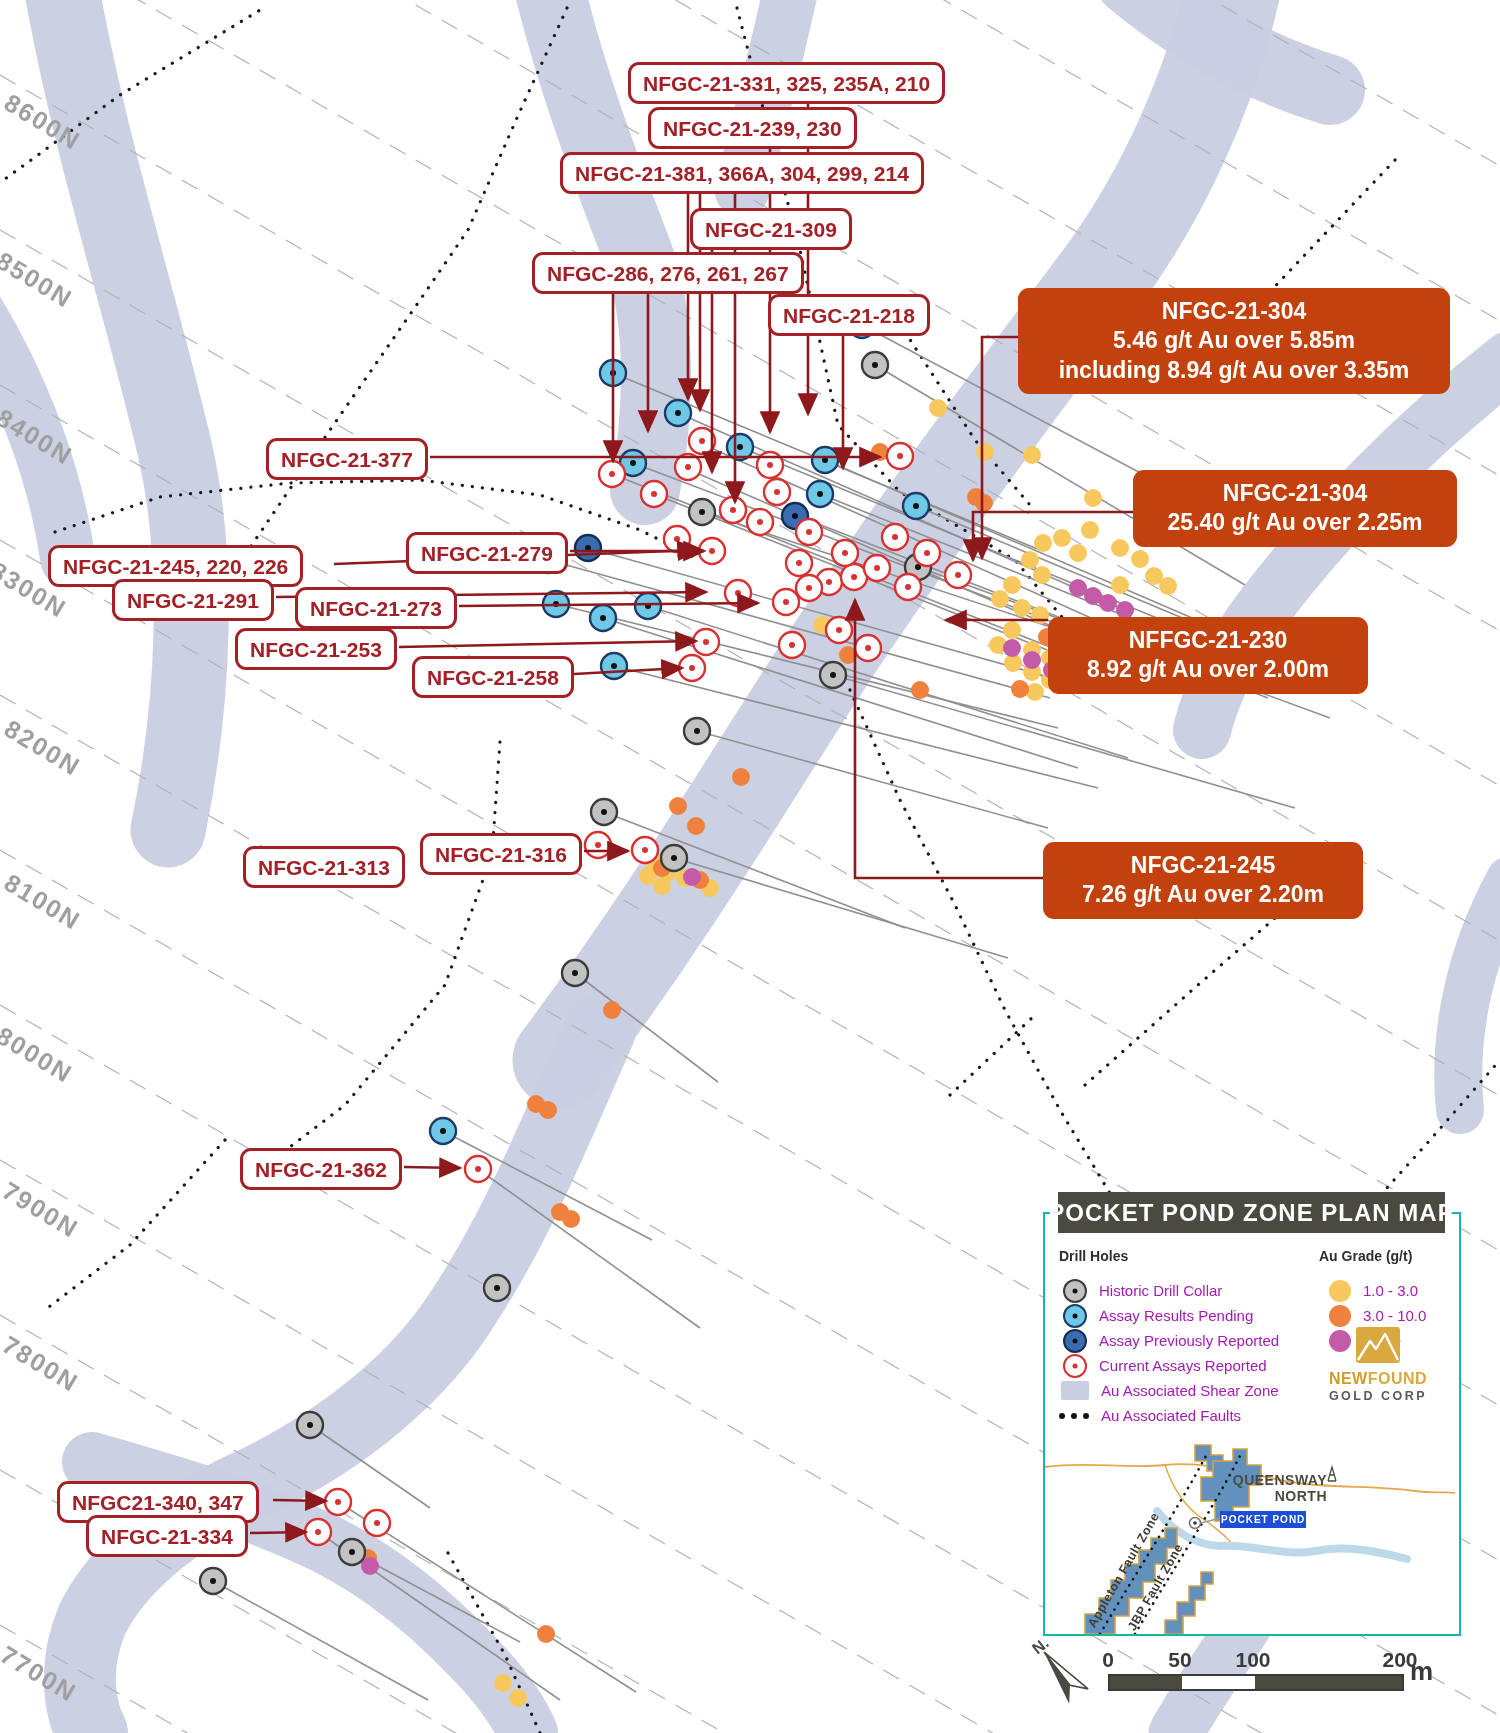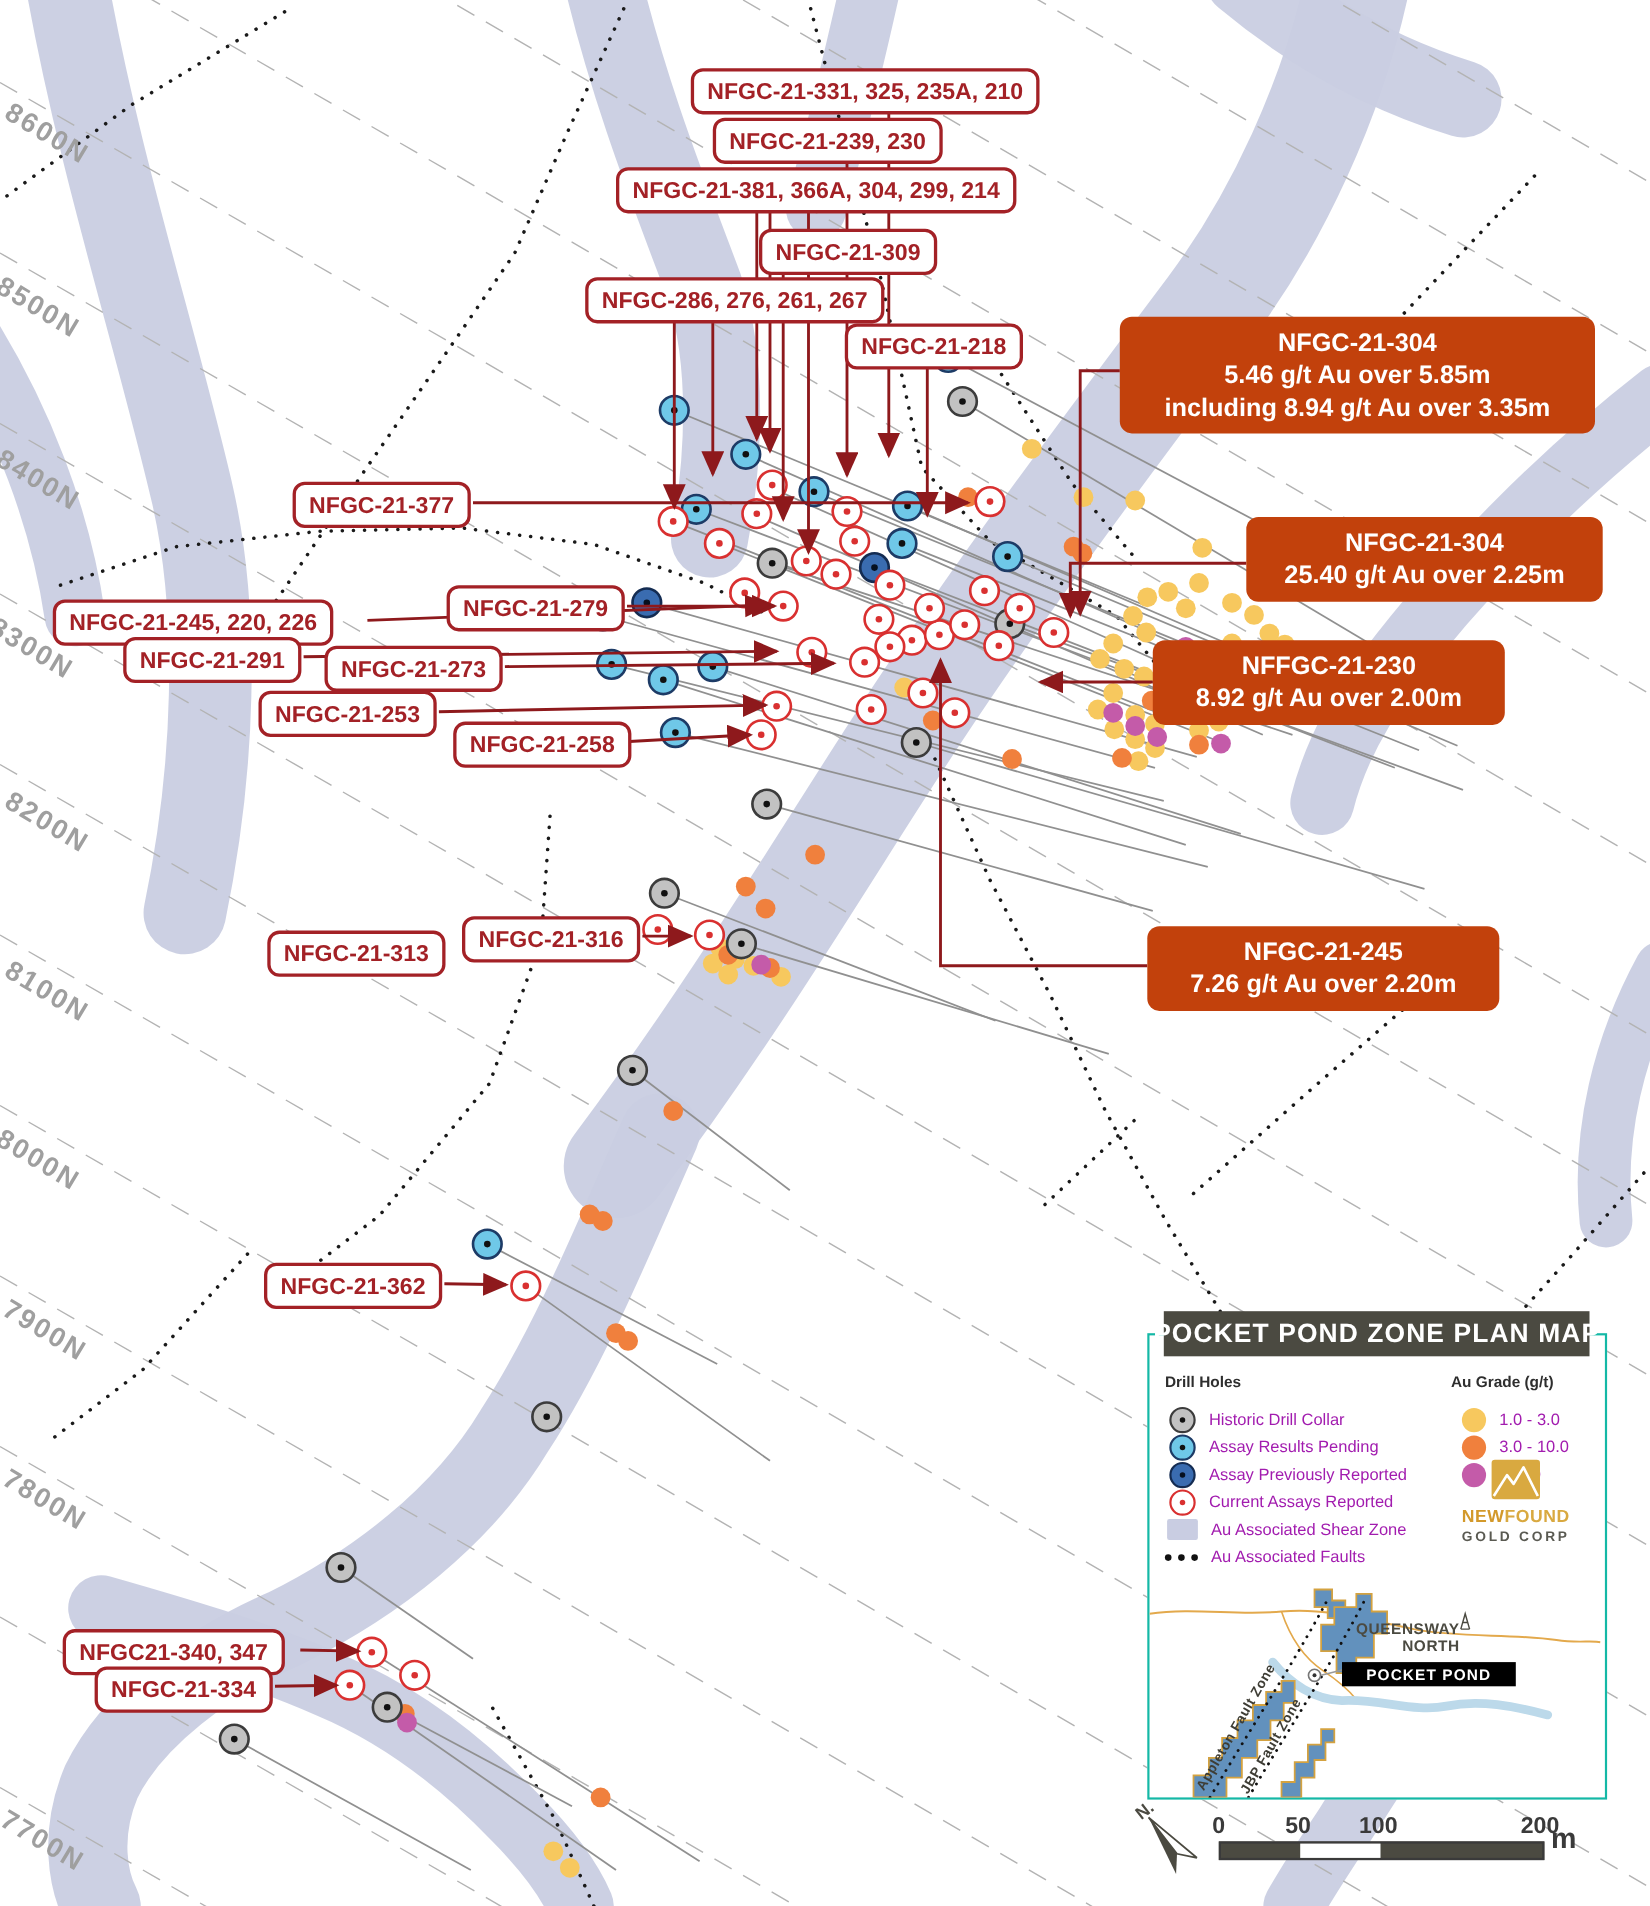--- a/index.html
+++ b/index.html
@@ -21,22 +21,22 @@
   .lg-head{position:absolute;font-size:14px;font-weight:bold;color:#2e2e2e;white-space:nowrap;}
   .lg-row{position:absolute;height:25px;display:flex;align-items:center;gap:12px;white-space:nowrap;}
   .lg-row .txt{font-size:15px;color:#a21caf;}
   .sw{width:22px;height:22px;border-radius:50%;position:relative;flex:0 0 auto;}
   .sw .dot{position:absolute;left:50%;top:50%;width:5px;height:5px;border-radius:50%;
            transform:translate(-50%,-50%);}
   #inset-svg{position:absolute;left:0px;top:225px;}
   .inset-txt{position:absolute;z-index:9;}
   #queensway{right:132px;top:258px;text-align:right;font-size:14px;font-weight:bold;
              color:#4b4a41;line-height:1.15;letter-spacing:.5px;}
-  #pocketpond-badge{left:175px;top:297px;background:#000000;color:#fff;font-size:14px;
-             font-weight:bold;letter-spacing:1px;padding:3px 22px;}
+  #pocketpond-badge{left:175px;top:297px;background:#1d4ed8;color:#fff;font-size:10px;
+             font-weight:bold;letter-spacing:1px;padding:3px 1px;}
   .fault-lab{position:absolute;font-size:12.5px;font-weight:bold;color:#3e3d35;letter-spacing:.5px;
              transform:rotate(-60deg);transform-origin:left bottom;white-space:nowrap;z-index:9;}
   #logo{position:absolute;left:258px;top:112px;width:150px;text-align:center;z-index:9;}
   #logo .nf{font-size:16px;letter-spacing:.5px;margin-top:2px;}
   #logo .nf .b{color:#d3992b;font-weight:800;}
   #logo .nf .l{color:#d9a940;font-weight:600;}
   #logo .gc{font-size:12.5px;font-weight:bold;color:#5a5a52;letter-spacing:2.5px;margin-top:1px;}
   #northarrow{position:absolute;left:1022px;top:1630px;z-index:4;}
   #scalebar{position:absolute;left:1098px;top:1648px;z-index:4;width:340px;}
   #scalebar .ticks{position:relative;height:26px;font-size:21px;font-weight:bold;color:#3a3a3a;}
@@ -512,21 +512,21 @@
     <div class="hole-label" style="left: 86px; top: 1515px;">NFGC-21-334</div>
     <div class="callout" style="left: 1018px; top: 288px; width: 408px;">
       <div>NFGC-21-304</div>
       <div>5.46 g/t Au over 5.85m</div>
       <div>including 8.94 g/t Au over 3.35m</div>
     </div>
     <div class="callout" style="left: 1133px; top: 470px; width: 300px;">
       <div>NFGC-21-304</div>
       <div>25.40 g/t Au over 2.25m</div>
     </div>
-    <div class="callout" style="left: 1048px; top: 582px; width: 296px;">
+    <div class="callout" style="left: 1048px; top: 617px; width: 296px;">
       <div>NFFGC-21-230</div>
       <div>8.92 g/t Au over 2.00m</div>
     </div>
     <div class="callout" style="left: 1043px; top: 842px; width: 296px;">
       <div>NFGC-21-245</div>
       <div>7.26 g/t Au over 2.20m</div>
     </div>
   </div>
 
 </body></html>

